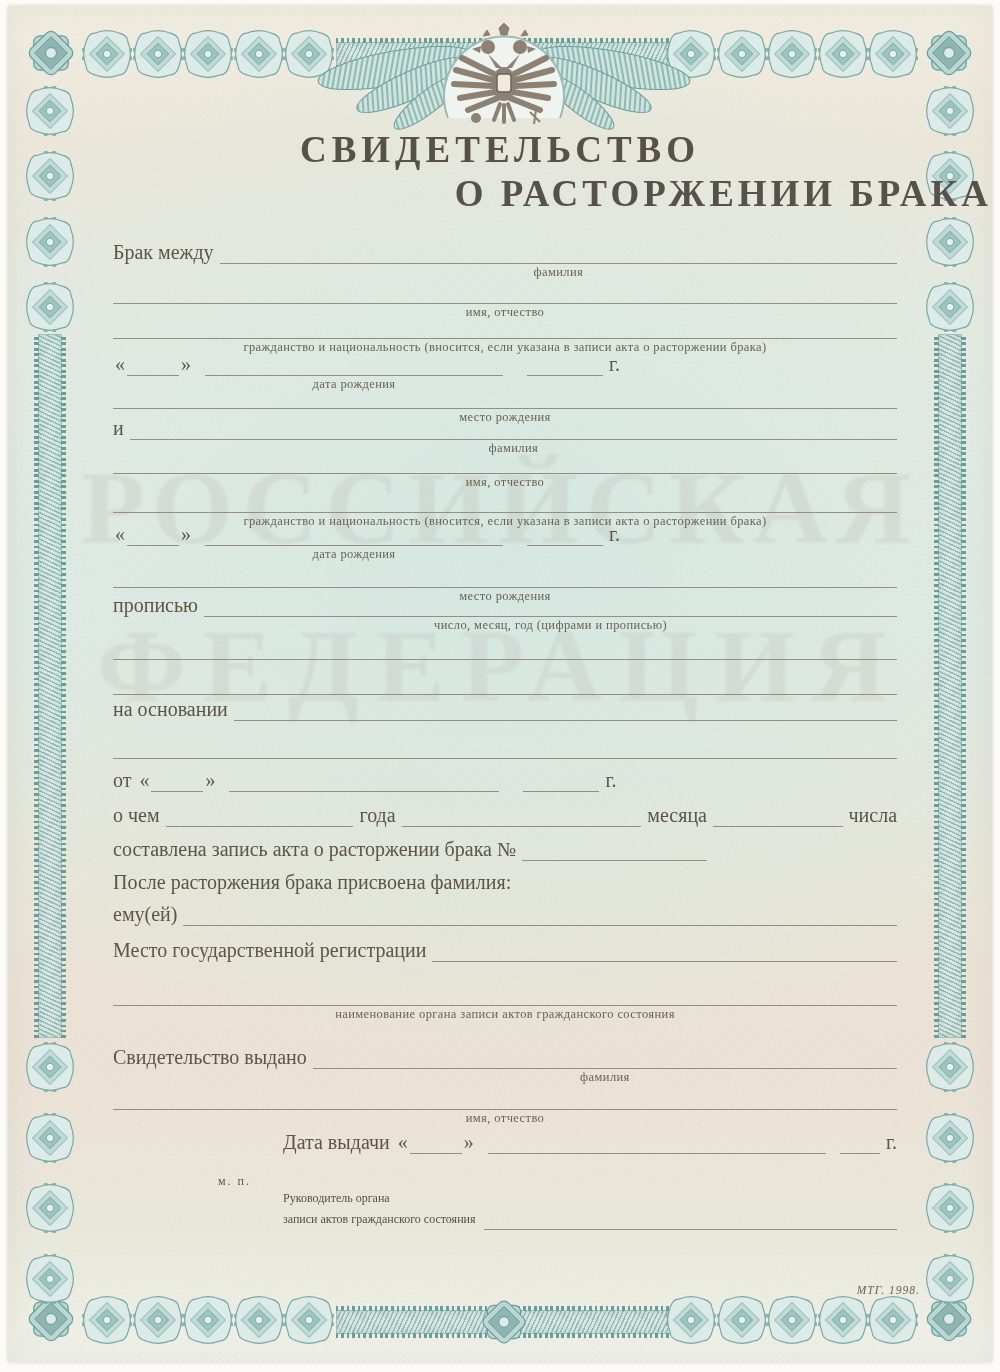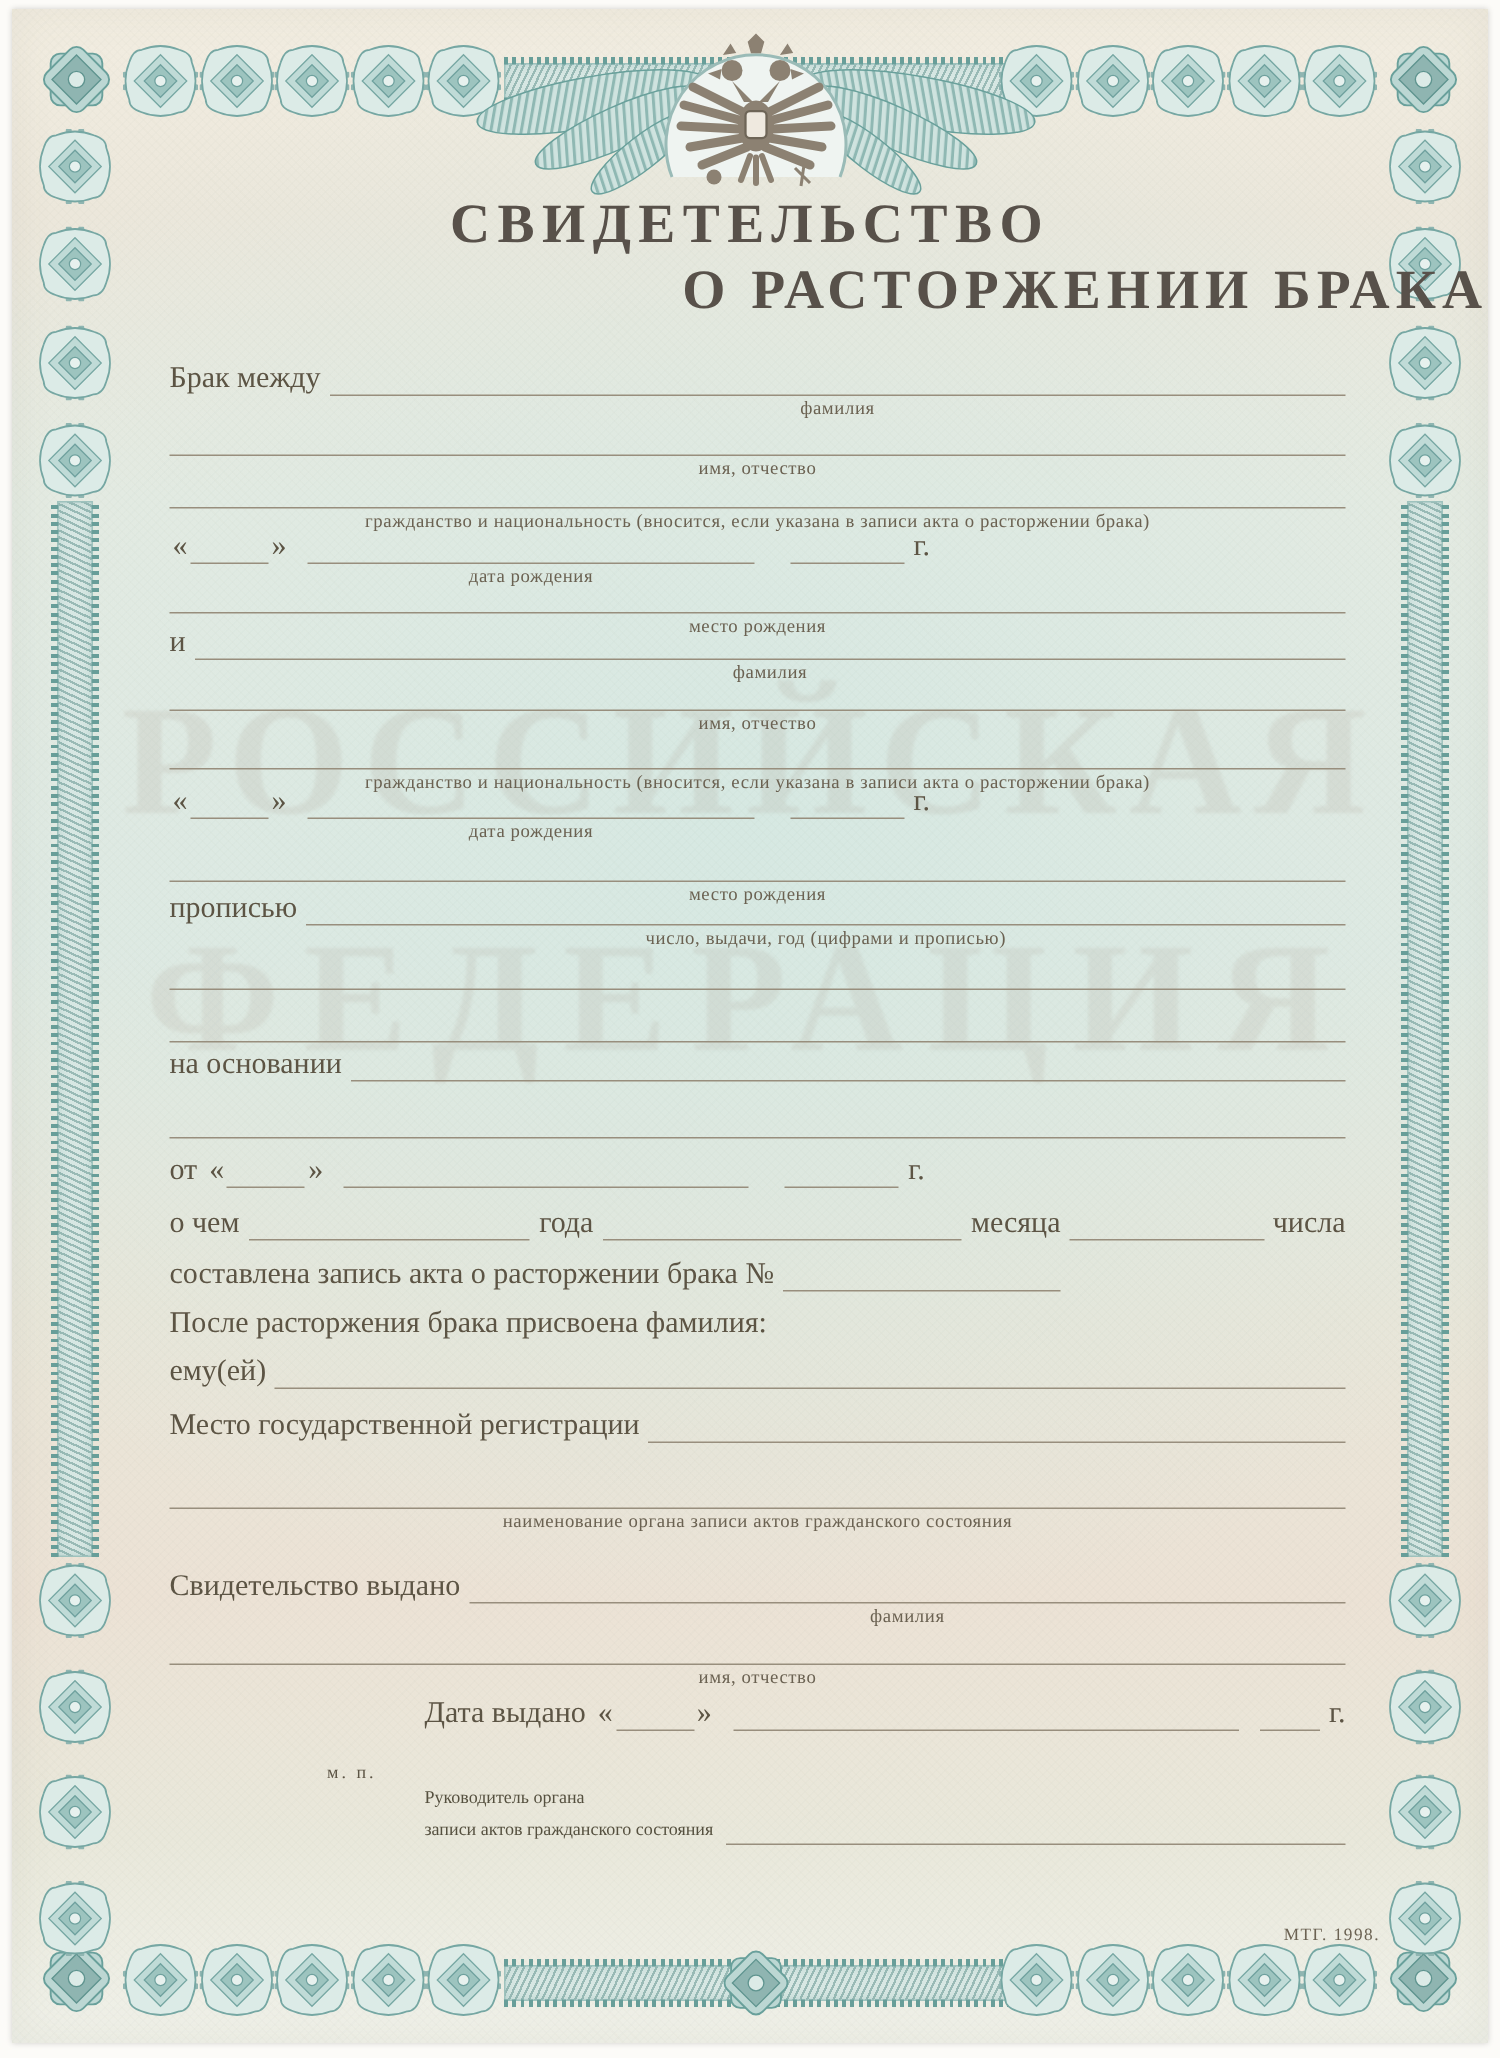--- a/index.html
+++ b/index.html
@@ -54,21 +54,21 @@
   .cap-on-line{top:100%;margin-top:2px;}
   .q{padding:0 2px;}
   .sline{display:inline-block;border-bottom:1px solid #988e7d;}
   .gsuf{padding-left:6px;}
   .small-note{position:absolute;font-size:12px;letter-spacing:2px;color:#5c5444;}
   .head-block{position:absolute;left:275px;font-size:12px;color:#55503f;line-height:21px;}
   .head-line2{display:flex;align-items:flex-start;}
   .serial{position:absolute;left:0;right:0;top:1228px;text-align:center;
           font-size:31px;letter-spacing:2px;color:#c63b31;font-weight:bold;}
   .serial span{padding:0 8px;}
-  .print-code{position:absolute;right:72px;top:1278px;font-size:11.5px;color:#6b6252;letter-spacing:1px;}
+  .print-code{position:absolute;right:72px;top:1278px;font-size:11.5px;color:#6b6252;letter-spacing:1px;font-style:italic;}
   .watermark{position:absolute;left:0;right:0;text-align:center;color:#a39386;
              font-weight:bold;pointer-events:none;filter:blur(1px);}
   .wm1{top:442px;font-size:104px;letter-spacing:8px;opacity:.14;}
   .wm2{top:600px;font-size:104px;letter-spacing:16px;opacity:.13;}
 </style>
 </head>
 <body>
 
 <svg width="0" height="0" style="position:absolute">
   <defs>
@@ -361,21 +361,21 @@
     </div>
     <div class="frow" style="top:556px">
       <span class="fline grow">
           <span class="cap cap-on-line">место рождения</span>
         </span>
     </div>
 
     <div class="frow" style="top:585px">
       <span class="lbl">прописью</span>
       <span class="fline grow">
-          <span class="cap cap-on-line">число, выдачи, год (цифрами и прописью)</span>
+          <span class="cap cap-on-line">число, месяц, год (цифрами и прописью)</span>
         </span>
     </div>
     <div class="frow" style="top:628px">
         <span class="fline grow"></span>
       </div>
     <div class="frow" style="top:663px">
         <span class="fline grow"></span>
       </div>
     <div class="frow" style="top:689px">
       <span class="lbl">на основании</span>
@@ -436,21 +436,21 @@
           <span class="cap cap-on-line">фамилия</span>
         </span>
     </div>
     <div class="frow" style="top:1078px">
       <span class="fline grow">
           <span class="cap cap-on-line">имя, отчество</span>
         </span>
     </div>
 
     <div class="frow" style="top:1122px;left:275px">
-      <span class="lbl">Дата выдано</span>
+      <span class="lbl">Дата выдачи</span>
       <span class="q">«</span>
         <span class="sline" style="width:52px"></span>
         <span class="q">»</span>
       <span style="width:12px"></span>
       <span class="fline grow"></span>
       <span style="width:14px"></span>
       <span class="fline" style="width:40px"></span>
       <span class="gsuf">г.</span>
     </div>
 

